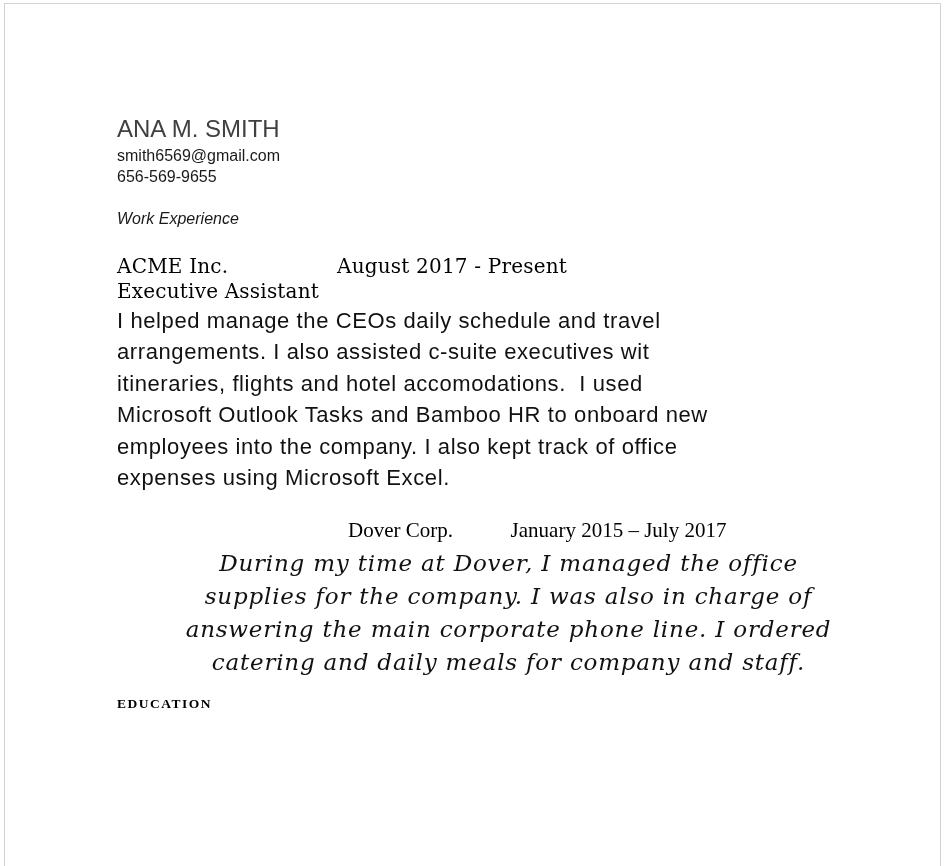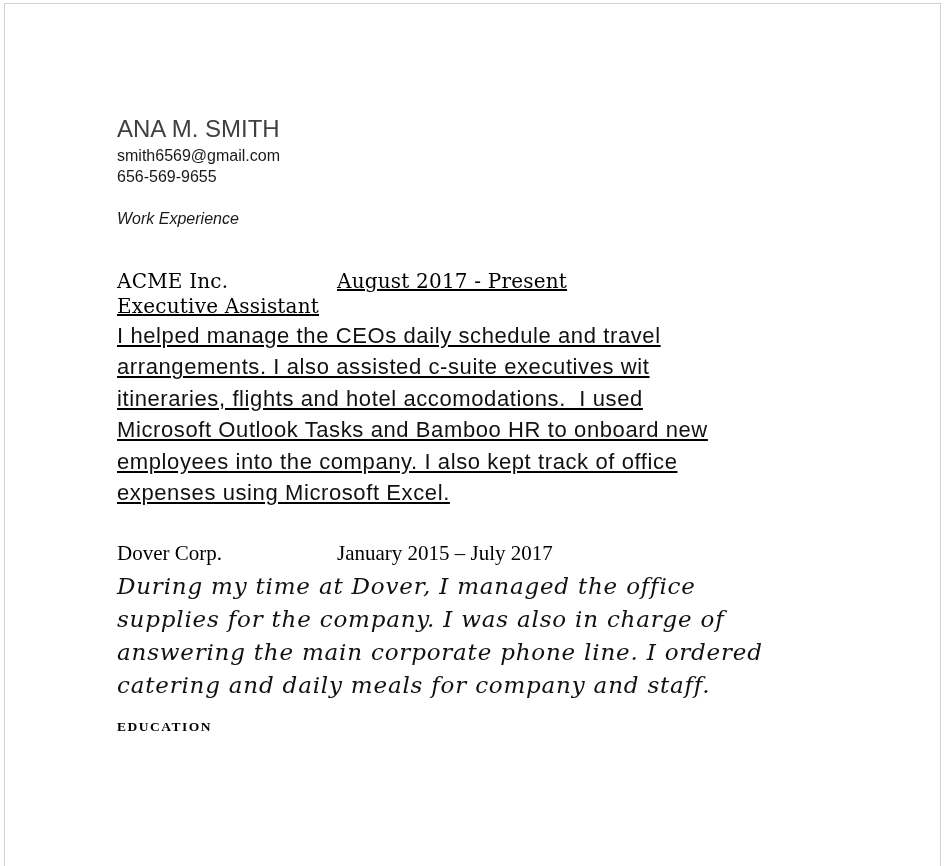--- a/index.html
+++ b/index.html
@@ -47,41 +47,41 @@
     margin-top: 23px;
     font-family: "Liberation Sans", sans-serif;
     font-style: italic;
     font-weight: 400;
     font-size: 16px;
     line-height: 17px;
     color: #1a1a1a;
   }
 
   
-  .job-acme { margin-top: 42px; text-decoration: underline; }
+  .job-acme { margin-top: 27px; }
   .job-acme .job-header,
   .job-acme .job-role {
     font-family: "DejaVu Serif", serif;
     font-size: 20px;
     line-height: 25px;
     letter-spacing: 0.2px;
   }
   .company-cell { display: inline-block; width: 220px; }
   .job-acme .job-desc {
     margin-top: 1px;
     font-family: "Liberation Sans", sans-serif;
     font-size: 22px;
     line-height: 31.4px;
     letter-spacing: 0.6px;
     color: #111111;
     white-space: pre-wrap;
   }
 
   
-  .job-dover { margin-top: 30px; }
+  .job-dover { margin-top: 22px; text-align: center; }
   .job-dover .job-header,
   .job-dover .job-role {
     font-family: "Liberation Serif", serif;
     font-size: 21px;
     line-height: 30px;
   }
   .job-dover .job-desc {
     margin-top: 2px;
     font-family: "DejaVu Serif", serif;
     font-style: italic;

